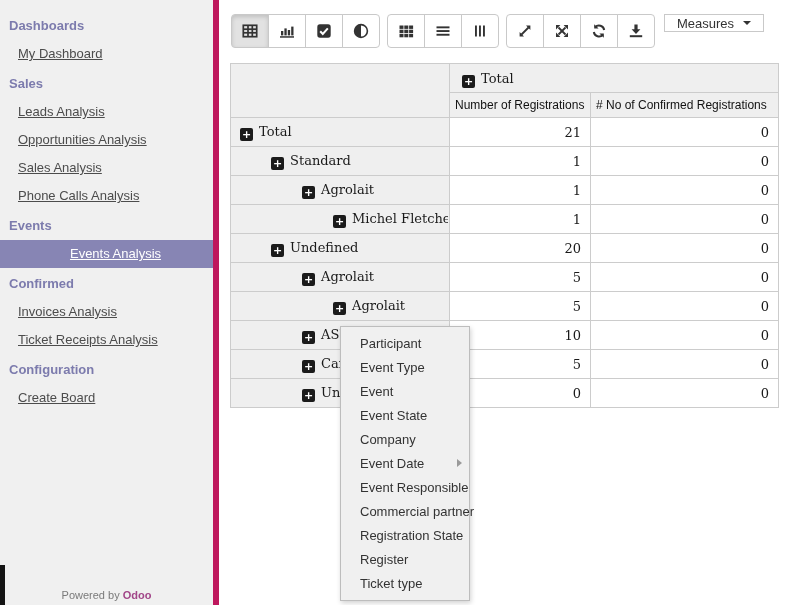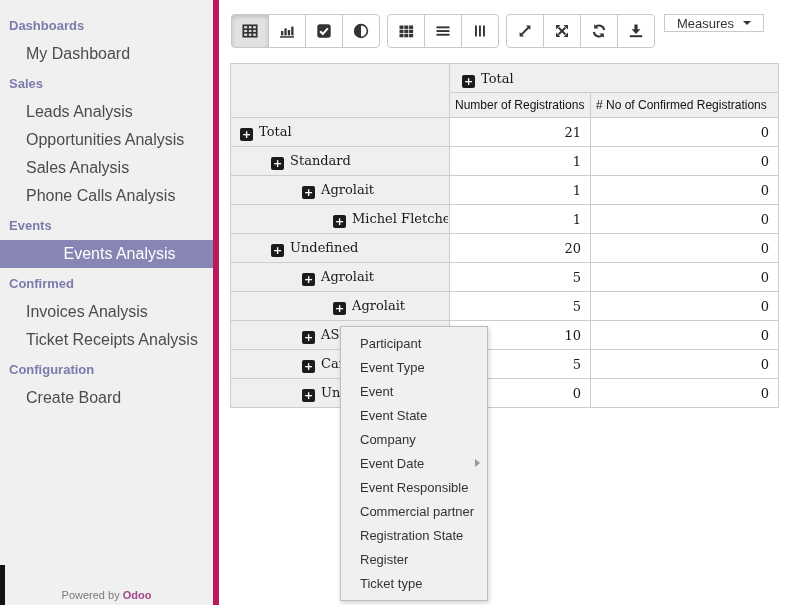--- a/index.html
+++ b/index.html
@@ -4,21 +4,21 @@
 <style>
   html,body{margin:0;padding:0;background:#fff;}
   .app{position:relative;width:786px;height:605px;overflow:hidden;background:#fff;
        font-family:"Liberation Sans","DejaVu Sans",sans-serif;color:#333;}
 
   
   .sidebar{position:absolute;left:0;top:0;bottom:0;width:219px;background:#f0f0f0;
            border-right:6px solid #be185d;box-sizing:border-box;padding-top:10px;}
   .nav-section{margin-top:2px;}
   .nav-section-title{color:#7c7bad;font-weight:bold;font-size:13px;height:28px;line-height:28px;padding-left:9px;}
-  .nav-item{font-size:16px;color:#4c4c4c;height:28px;line-height:28px;padding-left:26px;cursor:pointer;white-space:nowrap;}
+  .nav-item{font-size:13px;color:#4c4c4c;height:28px;line-height:28px;padding-left:18px;cursor:pointer;white-space:nowrap;text-decoration:underline;}
   .nav-item.selected{background:#8785b4;color:#fff;text-align:center;}
   .sidebar-footer{position:absolute;bottom:4px;left:0;width:100%;text-align:center;
                   font-size:11px;color:#7a7a7a;}
   .brand{color:#a24689;font-weight:bold;}
   .corner-strip{position:absolute;left:0;bottom:0;width:5px;height:40px;background:#141414;z-index:6;}
 
   
   .content{position:absolute;left:220px;top:0;right:0;bottom:0;background:#fff;}
 
   
@@ -48,21 +48,21 @@
   .measure-th{border-top:none;font-family:"Liberation Sans","DejaVu Sans",sans-serif;font-size:12px;
               text-align:left;height:25px;padding:0 3px 5px 5px;vertical-align:bottom;white-space:nowrap;overflow:hidden;color:#111;}
   .row-label{background:#efefef;height:29px;vertical-align:middle;cursor:pointer;}
   .row-label .cellwrap{white-space:nowrap;overflow:hidden;display:block;}
   .val-cell{background:#fff;text-align:right;padding-right:9px;height:29px;vertical-align:middle;}
   .plus{display:inline-block;width:13px;height:13px;background:#1b1b1b;color:#fff;border-radius:2px;
         font-size:11px;line-height:13px;text-align:center;font-weight:bold;margin-right:6px;vertical-align:-2px;
         font-family:"DejaVu Sans",sans-serif;}
 
   
-  .context-menu{position:absolute;left:340px;top:326px;width:148px;height:275px;background:#f0f0f0;
+  .context-menu{position:absolute;left:340px;top:326px;width:130px;height:275px;background:#f0f0f0;
                 border:1px solid #bdbdbd;box-shadow:1px 2px 5px rgba(0,0,0,.18);z-index:10;
                 display:flex;flex-direction:column;padding:5px 0;box-sizing:border-box;}
   .menu-item{flex:1;display:flex;align-items:center;padding-left:19px;font-size:13px;color:#333;
              position:relative;cursor:pointer;white-space:nowrap;}
   .submenu-caret{position:absolute;right:7px;top:50%;margin-top:-4px;width:0;height:0;
                  border-top:4px solid transparent;border-bottom:4px solid transparent;border-left:5px solid #9a9a9a;}
 </style>
 </head>
 <body>
 

